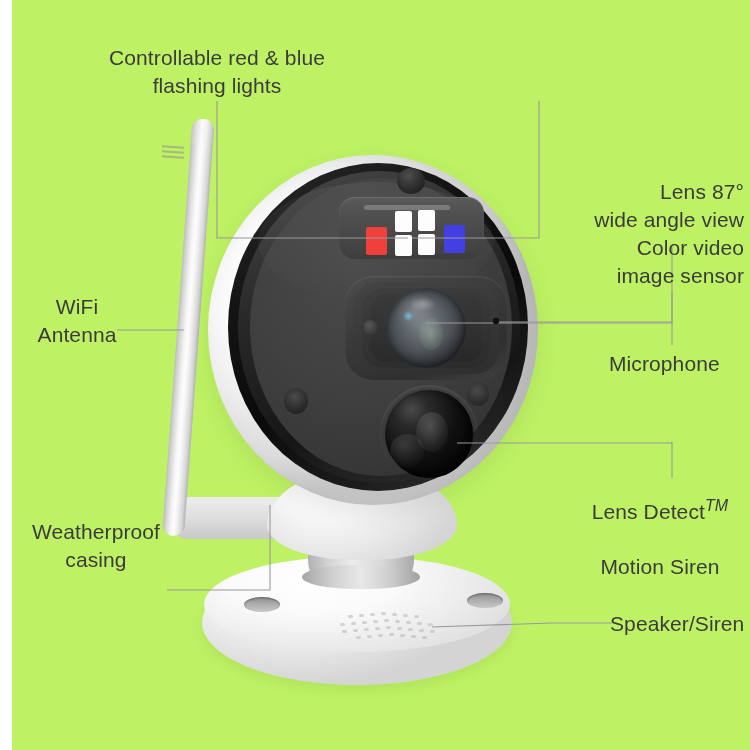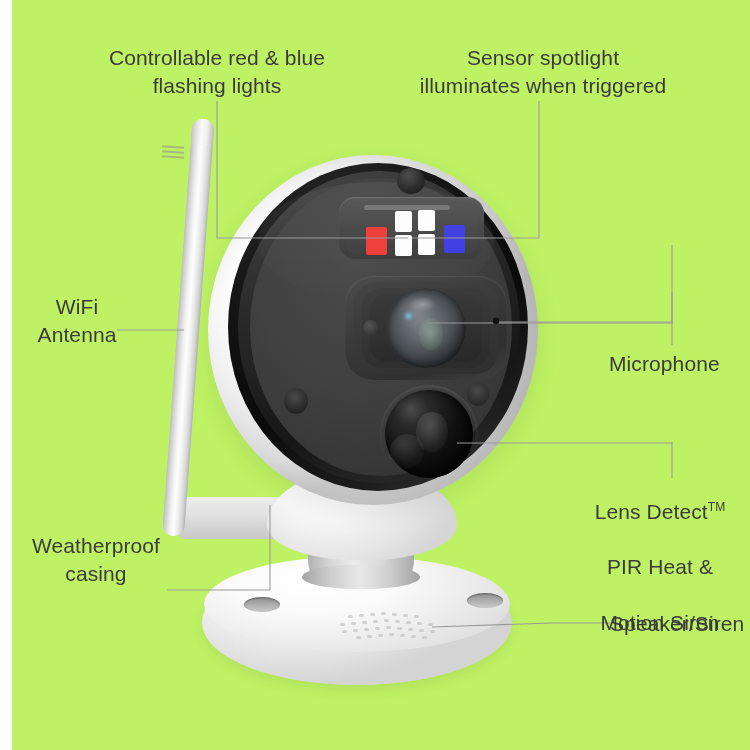--- a/index.html
+++ b/index.html
@@ -24,23 +24,24 @@
     font-size: 21px;
     font-weight: 300;
     line-height: 1.32;
     letter-spacing: 0.1px;
     white-space: pre-line;
   }
   .c-center { text-align: center; }
   .c-right  { text-align: right; }
   .c-left   { text-align: left; }
   .tm {
-    font-size: 12px;
+    font-size: 16px;
     vertical-align: super;
     line-height: 0;
+    font-style: italic;
   }
   
   svg.leaders {
     position: absolute;
     left: 0; top: 0;
     width: 750px; height: 750px;
     pointer-events: none;
   }
   svg.leaders path, svg.leaders line {
     fill: none;
@@ -487,34 +488,35 @@
     <path d="M420 627 L540 623"></path>
 
     <path d="M105 330 L172 330"></path>
 
     <path d="M155 590 L258 590 L258 505"></path>
   </svg>
 
   <div class="callout c-center" style="left:60px; top:44px; width:290px;">Controllable red &amp; blue
 flashing lights</div>
 
-  <div class="callout c-center" style="left:385px; top:44px; width:292px;">Sensor spotlight
-illuminates when triggered</div>
-
-
+
+  <div class="callout c-right" style="left:430px; top:178px; width:302px;">Lens 87°
+wide angle view</div>
+
+  <div class="callout c-right" style="left:430px; top:234px; width:302px;">Color video
+image sensor</div>
 
   <div class="callout c-left" style="left:597px; top:350px; width:150px;">Microphone</div>
 
   <div class="callout c-center" style="left:560px; top:470px; width:176px;">
     <div><span>Lens Detect</span><span class="tm">TM</span></div>
-    <div>PIR Heat &amp;</div>
     <div>Motion Siren</div>
   </div>
 
   <div class="callout c-left" style="left:598px; top:610px; width:160px;">Speaker/Siren</div>
 
   <div class="callout c-center" style="left:5px; top:293px; width:120px;">WiFi
 Antenna</div>
 
-  <div class="callout c-center" style="left:10px; top:532px; width:148px;">Weatherproof
+  <div class="callout c-center" style="left:10px; top:518px; width:148px;">Weatherproof
 casing</div>
 
 </div>
 
 </body></html>

